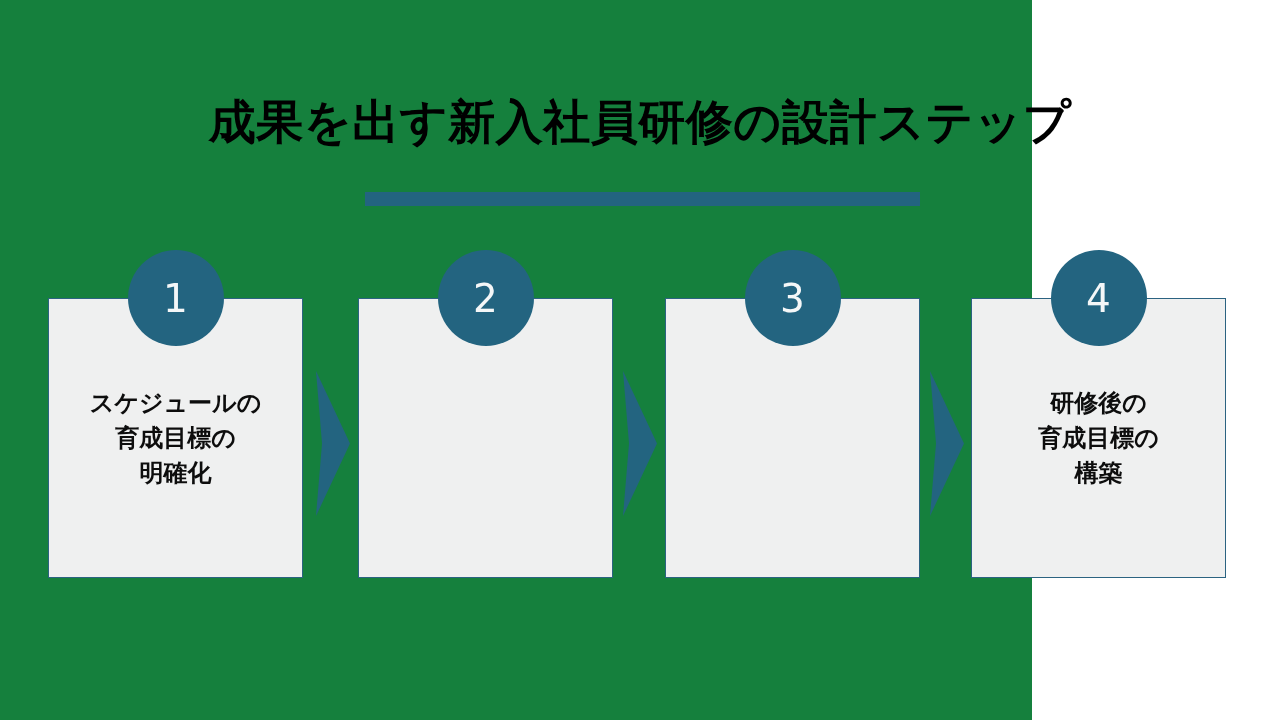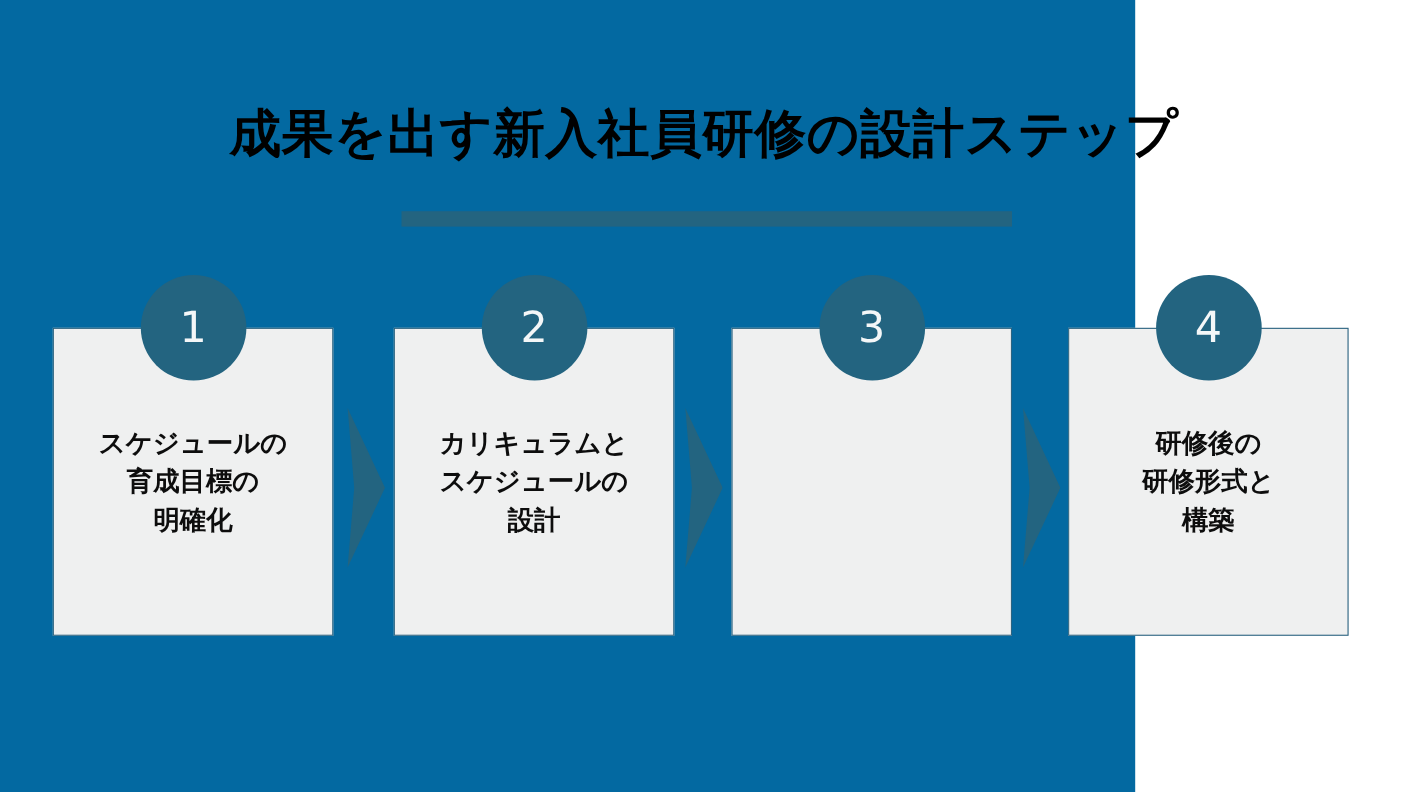--- a/index.html
+++ b/index.html
@@ -14,21 +14,21 @@
     font-family: "DejaVu Sans", "Liberation Sans", sans-serif;
     color: #000000;
     position: relative;
   }
 
   .slide {
     position: absolute;
     left: 0; top: 0;
     width: 1032px;
     height: 720px;
-    background: #0369a1;
+    background: #15803d;
   }
 
   
   .title-block {
     position: absolute;
     left: 0;
     top: 96px;
     width: 1280px;
     text-align: center;
   }
@@ -146,23 +146,20 @@
     </div>
 
     <div class="arrow arrow-1">
       <svg viewBox="0 0 36 145" preserveAspectRatio="none" aria-hidden="true">
         <polygon points="2,0 36,72.5 2,145 8,72.5" fill="#236480"></polygon>
       </svg>
     </div>
 
     <div class="step step-2">
       <div class="step-box"></div>
-      <div class="step-label">カリキュラムと
-スケジュールの
-設計</div>
       <div class="step-badge">2</div>
     </div>
 
     <div class="arrow arrow-2">
       <svg viewBox="0 0 36 145" preserveAspectRatio="none" aria-hidden="true">
         <polygon points="2,0 36,72.5 2,145 8,72.5" fill="#236480"></polygon>
       </svg>
     </div>
 
     <div class="step step-3">
@@ -172,19 +169,19 @@
 
     <div class="arrow arrow-3">
       <svg viewBox="0 0 36 145" preserveAspectRatio="none" aria-hidden="true">
         <polygon points="2,0 36,72.5 2,145 8,72.5" fill="#236480"></polygon>
       </svg>
     </div>
 
     <div class="step step-4">
       <div class="step-box"></div>
       <div class="step-label">研修後の
-研修形式と
+育成目標の
 構築</div>
       <div class="step-badge">4</div>
     </div>
 
   </div>
 </div>
 
 </body></html>

